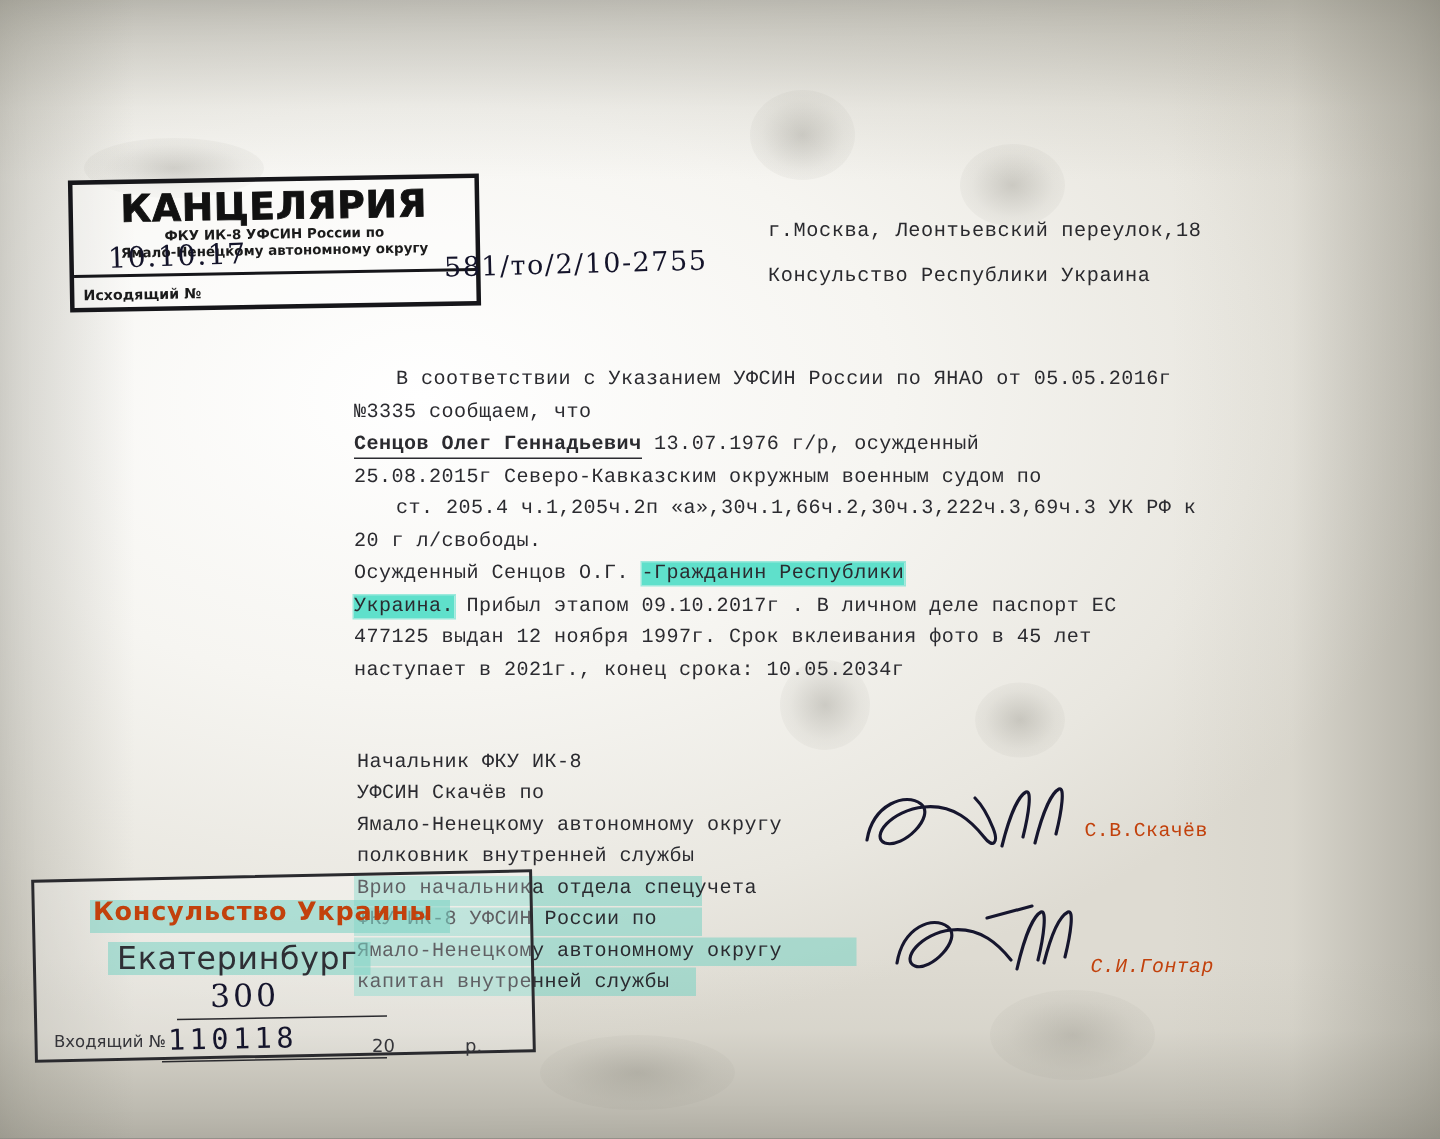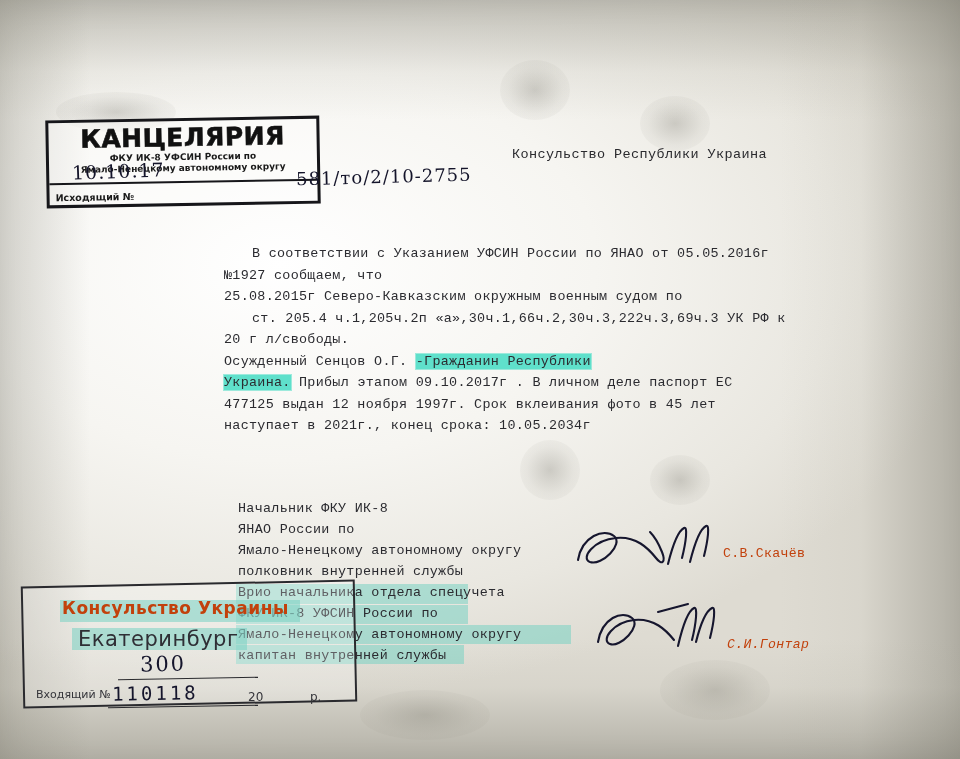--- a/index.html
+++ b/index.html
@@ -122,21 +122,21 @@
     position: absolute;
     left: 512px; top: 140px;
     font-size: 13.5px;
     line-height: 30px;
     color: #2a2a2e;
     letter-spacing: 0.4px;
     white-space: nowrap;
   }
   .body-text {
     position: absolute;
-    left: 224px; top: 243px;
+    left: 236px; top: 243px;
     width: 600px;
     font-size: 13.4px;
     line-height: 21.5px;
     color: #2b2b30;
     letter-spacing: 0.3px;
   }
   .body-text .ln { white-space: nowrap; }
   .indent { padding-left: 28px; }
   .hl {
     background: #5fe0cb;
@@ -275,44 +275,49 @@
     <div class="kanc-title">КАНЦЕЛЯРИЯ</div>
     <div class="kanc-sub">ФКУ ИК-8 УФСИН России по</div>
     <div class="kanc-sub">Ямало-Ненецкому автономному округу</div>
     <div class="kanc-line"></div>
     <div class="kanc-out">Исходящий №</div>
   </div>
   <div class="kanc-hand hand">10.10.17</div>
   <div class="kanc-hand2 hand">581/то/2/10-2755</div>
 
   <div class="addr">
+    <div>г.Москва, Леонтьевский переулок,18</div>
     <div>Консульство Республики Украина</div>
   </div>
 
   <div class="body-text">
     <div class="ln indent">В соответствии с Указанием УФСИН России по ЯНАО от 05.05.2016г</div>
-    <div class="ln">№1927  сообщаем, что</div>
+    <div class="ln">№3335  сообщаем, что</div>
+    <div class="ln">
+      <span class="underline-name">Сенцов Олег Геннадьевич</span>
+      <span>13.07.1976  г/р, осужденный</span>
+    </div>
     <div class="ln">25.08.2015г Северо-Кавказским окружным военным судом по</div>
     <div class="ln indent">ст. 205.4 ч.1,205ч.2п «а»,30ч.1,66ч.2,30ч.3,222ч.3,69ч.3 УК РФ к</div>
     <div class="ln">20 г л/свободы.</div>
     <div class="ln">
       <span>Осужденный Сенцов О.Г.</span>
       <span class="hl">-Гражданин Республики</span>
     </div>
     <div class="ln">
       <span class="hl">Украина.</span>
       <span>Прибыл  этапом 09.10.2017г . В личном деле паспорт ЕС</span>
     </div>
     <div class="ln">477125 выдан 12 ноября 1997г. Срок вклеивания фото в 45 лет</div>
     <div class="ln">наступает в  2021г., конец срока: 10.05.2034г</div>
   </div>
 
   <div class="sign-block">
     <div>Начальник ФКУ ИК-8</div>
-    <div>ЯНАО России по</div>
+    <div>УФСИН Скачёв по</div>
     <div>Ямало-Ненецкому автономному округу</div>
     <div>полковник внутренней службы</div>
   </div>
   <div class="name-right" style="left:723px; top:546px;">С.В.Скачёв</div>
   <svg class="sig" style="left:570px; top:518px;" width="150" height="60" viewBox="0 0 150 60">
     <path d="M8,42 C12,18 34,10 44,18 C54,26 32,48 20,44 C10,40 24,22 46,20 C66,18 78,30 86,40 C92,48 96,44 92,34 C88,24 84,18 80,14 M98,46 C104,22 110,12 114,10 C118,8 116,24 112,40 M120,44 C126,20 132,10 136,8 C140,6 138,22 134,38" fill="none" stroke="#16162e" stroke-width="2.1" stroke-linecap="round"></path>
   </svg>
 
   <div class="hl-band" style="left:236px; top:584px; width:232px; height:20px;"></div>
   <div class="hl-band" style="left:236px; top:605px; width:232px; height:19px;"></div>

